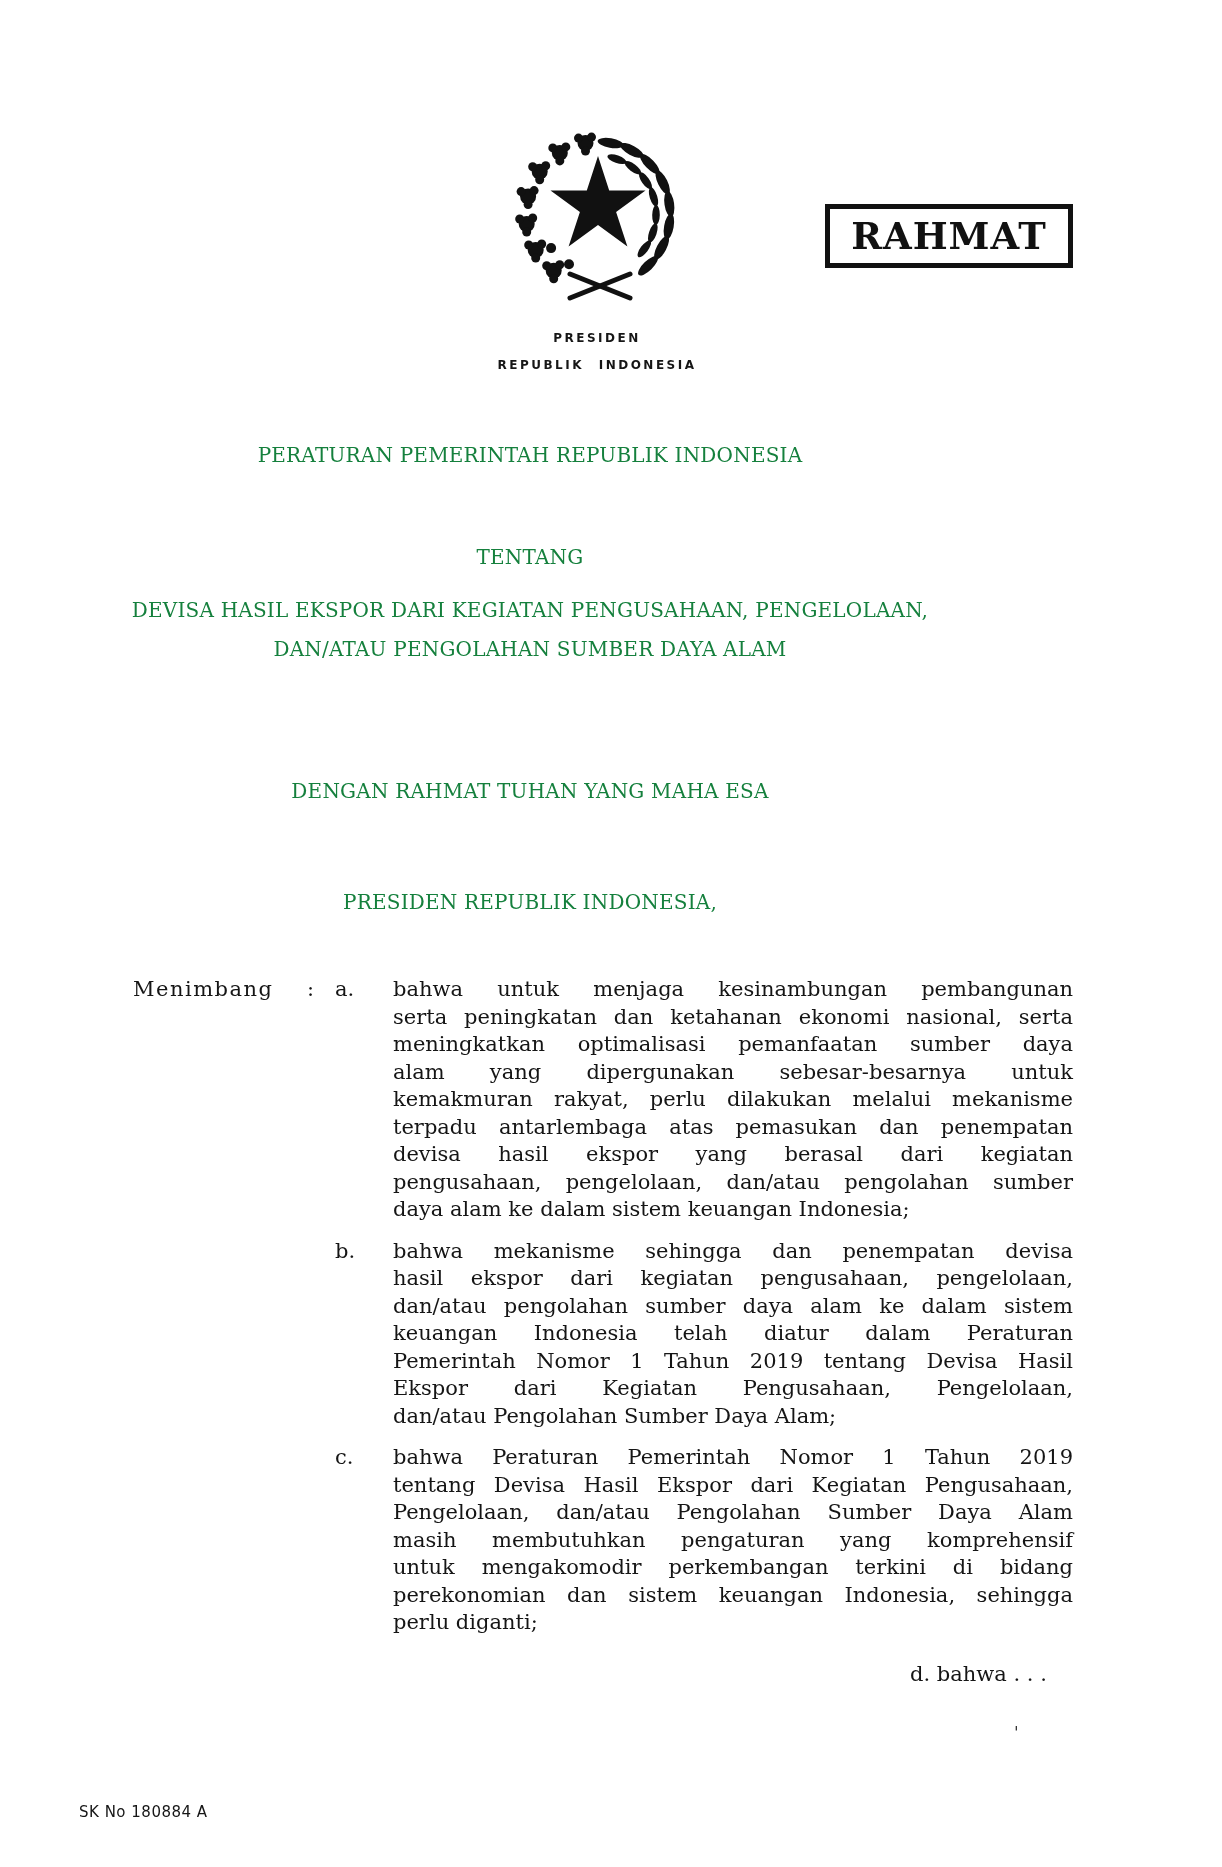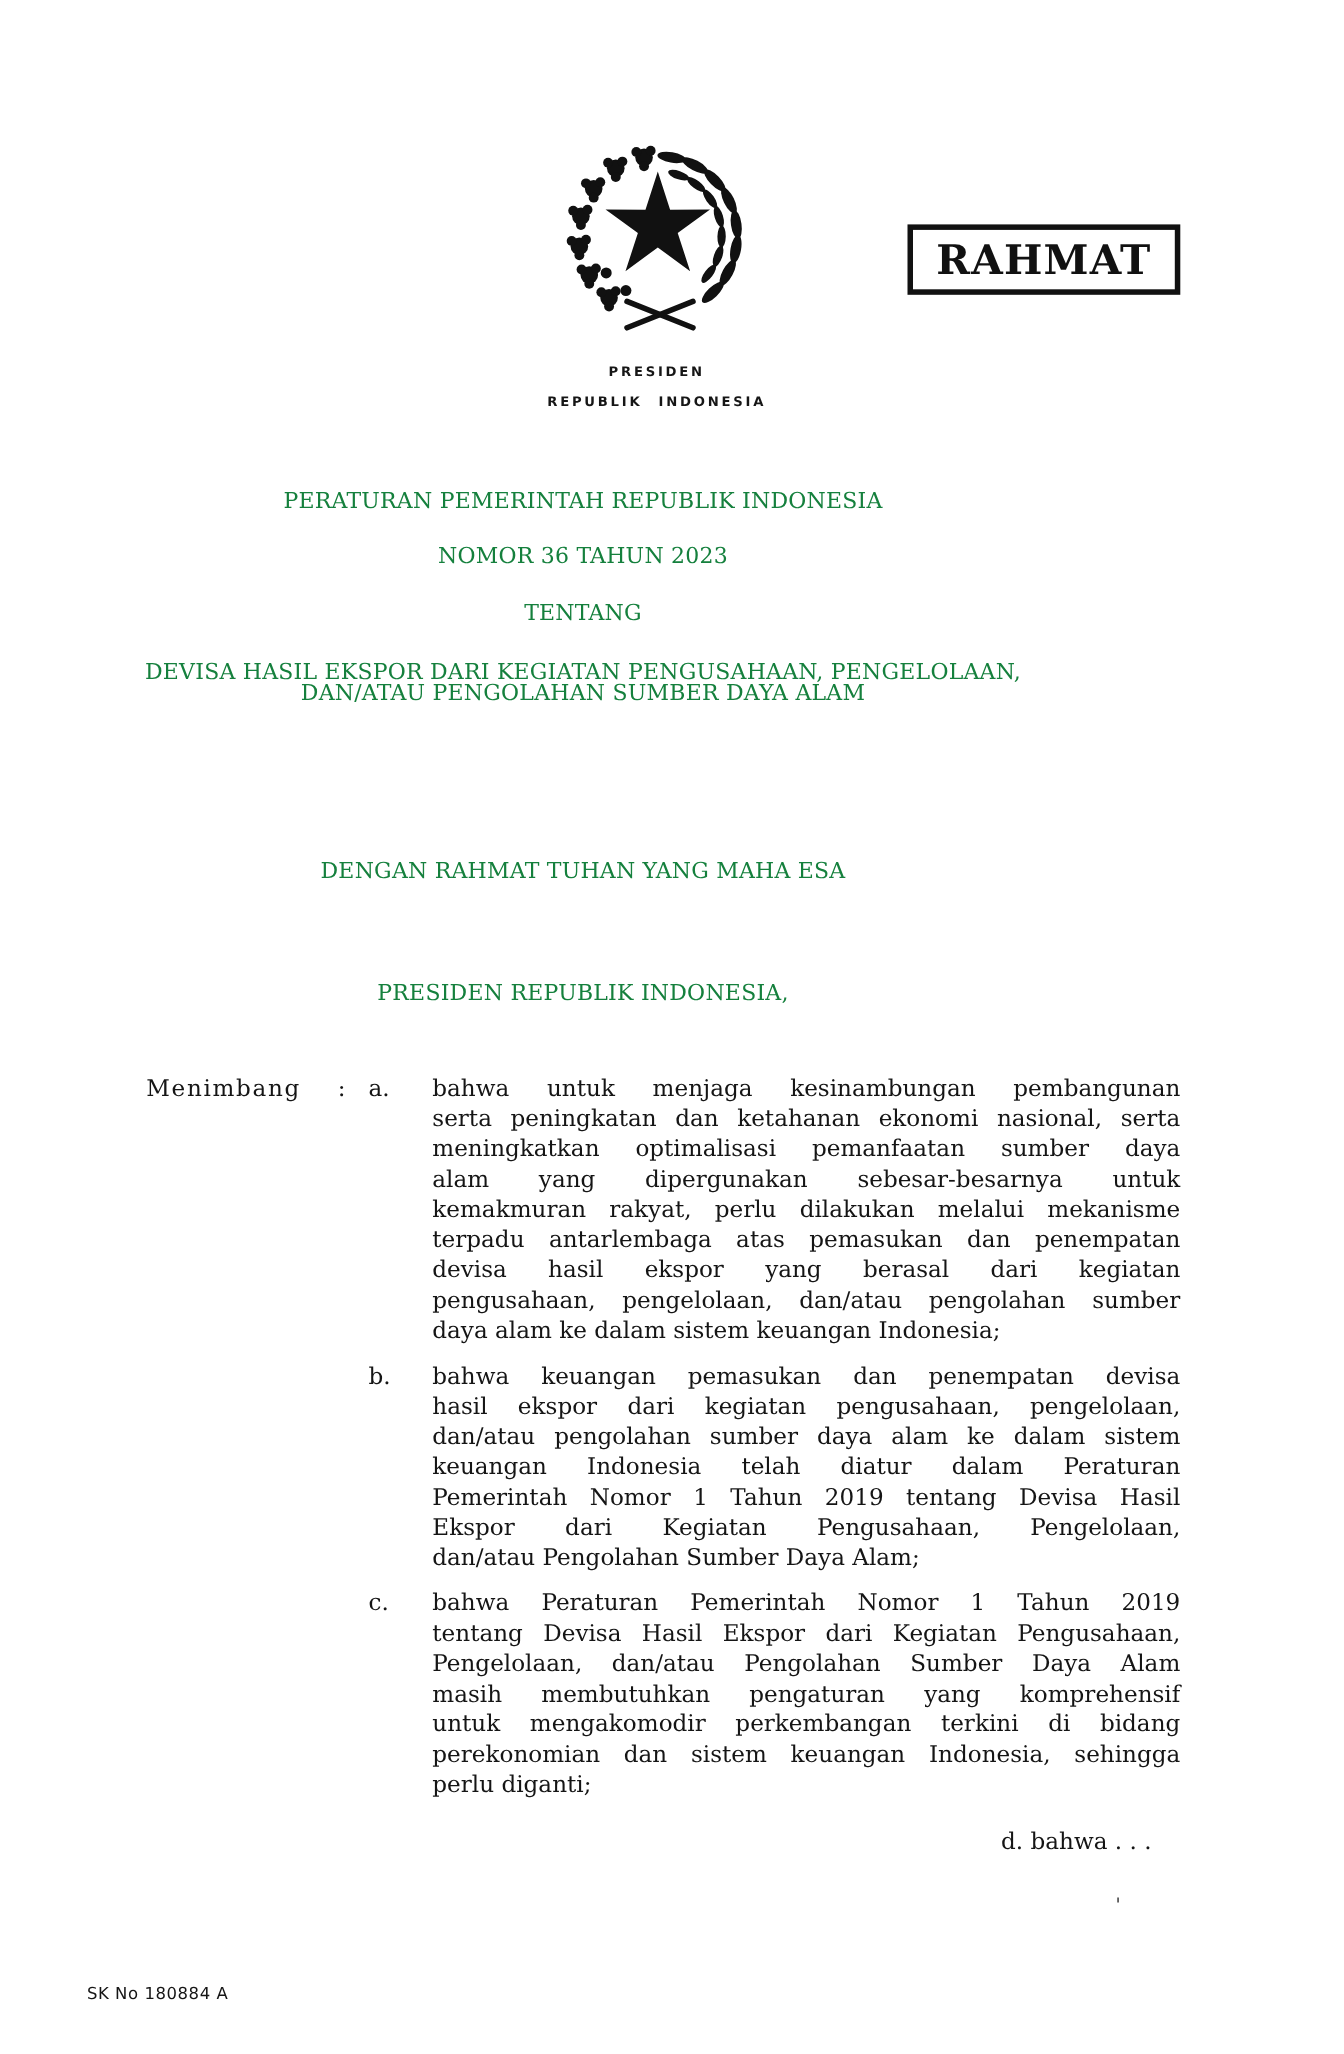--- a/index.html
+++ b/index.html
@@ -30,21 +30,21 @@
     font-size:12px; letter-spacing:2.5px; line-height:27px; color:#161616;
   }
   .letterhead .lh2 { word-spacing:8px; }
 
   
   .caps-line {
     position:absolute; left:0; width:1060px; text-align:center;
     font-size:20px; line-height:26px; letter-spacing:0.2px; color:#15803d;
   }
   .t1 { top:442px; } .t2 { top:492px; } .t3 { top:544px; }
-  .t4 { top:597px; } .t5 { top:616px; }
+  .t4 { top:597px; } .t5 { top:636px; }
   .invocation { top:778px; }
   .issuer { top:889px; }
 
   
   .considering {
     position:absolute; left:133px; top:976px; width:950px;
     display:flex; font-size:21px; line-height:27.5px; color:#151515;
   }
   .c-label { width:174px; letter-spacing:1.5px; }
   .c-colon { width:28px; }
@@ -141,21 +141,20 @@
       </g>
     </g>
   </svg>
 
   <div class="letterhead">
     <div class="lh1">PRESIDEN</div>
     <div class="lh2">REPUBLIK INDONESIA</div>
   </div>
 
   <div class="caps-line t1">PERATURAN PEMERINTAH REPUBLIK INDONESIA</div>
-  <div class="caps-line t2">NOMOR 36 TAHUN 2023</div>
   <div class="caps-line t3">TENTANG</div>
   <div class="caps-line t4">DEVISA HASIL EKSPOR DARI KEGIATAN PENGUSAHAAN, PENGELOLAAN,</div>
   <div class="caps-line t5">DAN/ATAU PENGOLAHAN SUMBER DAYA ALAM</div>
 
   <div class="caps-line invocation">DENGAN RAHMAT TUHAN YANG MAHA ESA</div>
   <div class="caps-line issuer">PRESIDEN REPUBLIK INDONESIA,</div>
 
   <div class="considering">
     <div class="c-label">Menimbang</div>
     <div class="c-colon">:</div>
@@ -170,21 +169,21 @@
             <div>kemakmuran rakyat, perlu dilakukan melalui mekanisme</div>
             <div>terpadu antarlembaga atas pemasukan dan penempatan</div>
             <div>devisa hasil ekspor yang berasal dari kegiatan</div>
             <div>pengusahaan, pengelolaan, dan/atau pengolahan sumber</div>
             <div>daya alam ke dalam sistem keuangan Indonesia;</div>
           </div>
       </div>
       <div class="c-item">
         <div class="c-letter">b.</div>
         <div class="c-text">
-            <div>bahwa keuangan pemasukan dan penempatan devisa</div>
+            <div>bahwa mekanisme sehingga dan penempatan devisa</div>
             <div>hasil ekspor dari kegiatan pengusahaan, pengelolaan,</div>
             <div>dan/atau pengolahan sumber daya alam ke dalam sistem</div>
             <div>keuangan Indonesia telah diatur dalam Peraturan</div>
             <div>Pemerintah Nomor 1 Tahun 2019 tentang Devisa Hasil</div>
             <div>Ekspor dari Kegiatan Pengusahaan, Pengelolaan,</div>
             <div>dan/atau Pengolahan Sumber Daya Alam;</div>
           </div>
       </div>
       <div class="c-item">
         <div class="c-letter">c.</div>

